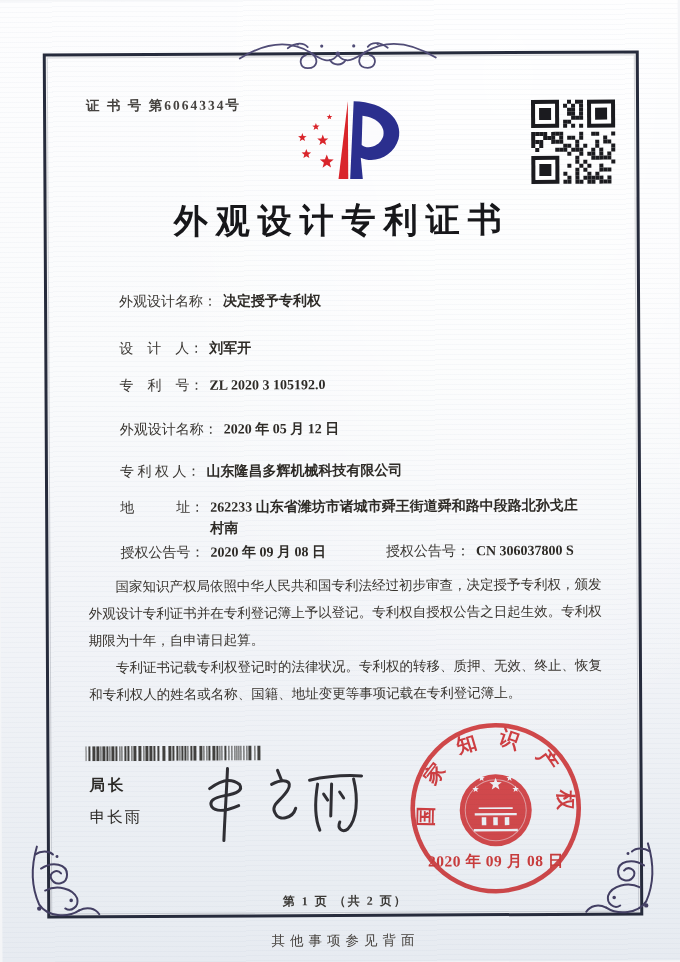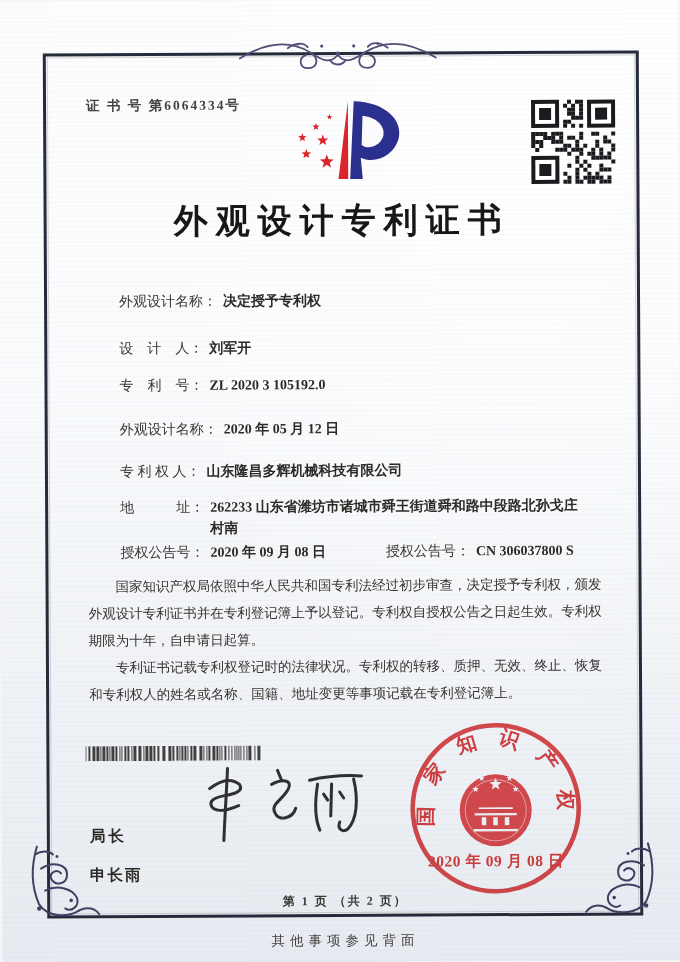--- a/index.html
+++ b/index.html
@@ -40,23 +40,23 @@
   .frow{display:flex;align-items:flex-start;line-height:21px;}
   .flabel{font-weight:400;white-space:nowrap;color:#3a3733;margin-left:32px;}
   .fvalue{font-weight:700;margin-left:6px;color:#2e2b27;}
   .r1{margin-bottom:26px}.r2{margin-bottom:16px}.r3{margin-bottom:23px}
   .r4{margin-bottom:21px}.r5{margin-bottom:15px}.r6{margin-bottom:3px}
   .addr-val{width:376px;}
   .pair2{margin-left:28px;display:flex;}
   .paras{position:absolute;left:88px;top:572px;width:518px;font-size:13.5px;line-height:27px;color:#38342f;}
   .paras p{margin:0;text-indent:2em;}
   .barcode{position:absolute;left:84px;top:745px;width:176px;height:15px;opacity:.85;}
-  .officer{position:absolute;left:88px;top:825px;color:#2c2a27;}
+  .officer{position:absolute;left:88px;top:774px;color:#2c2a27;}
   .officer-title{font-size:15.5px;font-weight:700;letter-spacing:3px;}
-  .officer-name{font-size:15.5px;font-weight:700;letter-spacing:2px;margin-top:18px;}
+  .officer-name{font-size:15.5px;font-weight:400;letter-spacing:2px;margin-top:11px;}
   .signature{position:absolute;left:192px;top:758px;width:192px;height:96px;}
   .seal{position:absolute;left:403px;top:718px;width:182px;height:182px;mix-blend-mode:multiply;opacity:.92;}
   .page-no{
     position:absolute;left:45px;right:39px;top:893px;text-align:center;
     font-size:12px;letter-spacing:2px;color:#3b3936;font-weight:600;
   }
   .back-note{
     position:absolute;left:45px;right:39px;top:932px;text-align:center;
     font-size:13.5px;letter-spacing:5px;color:#46423e;
   }

